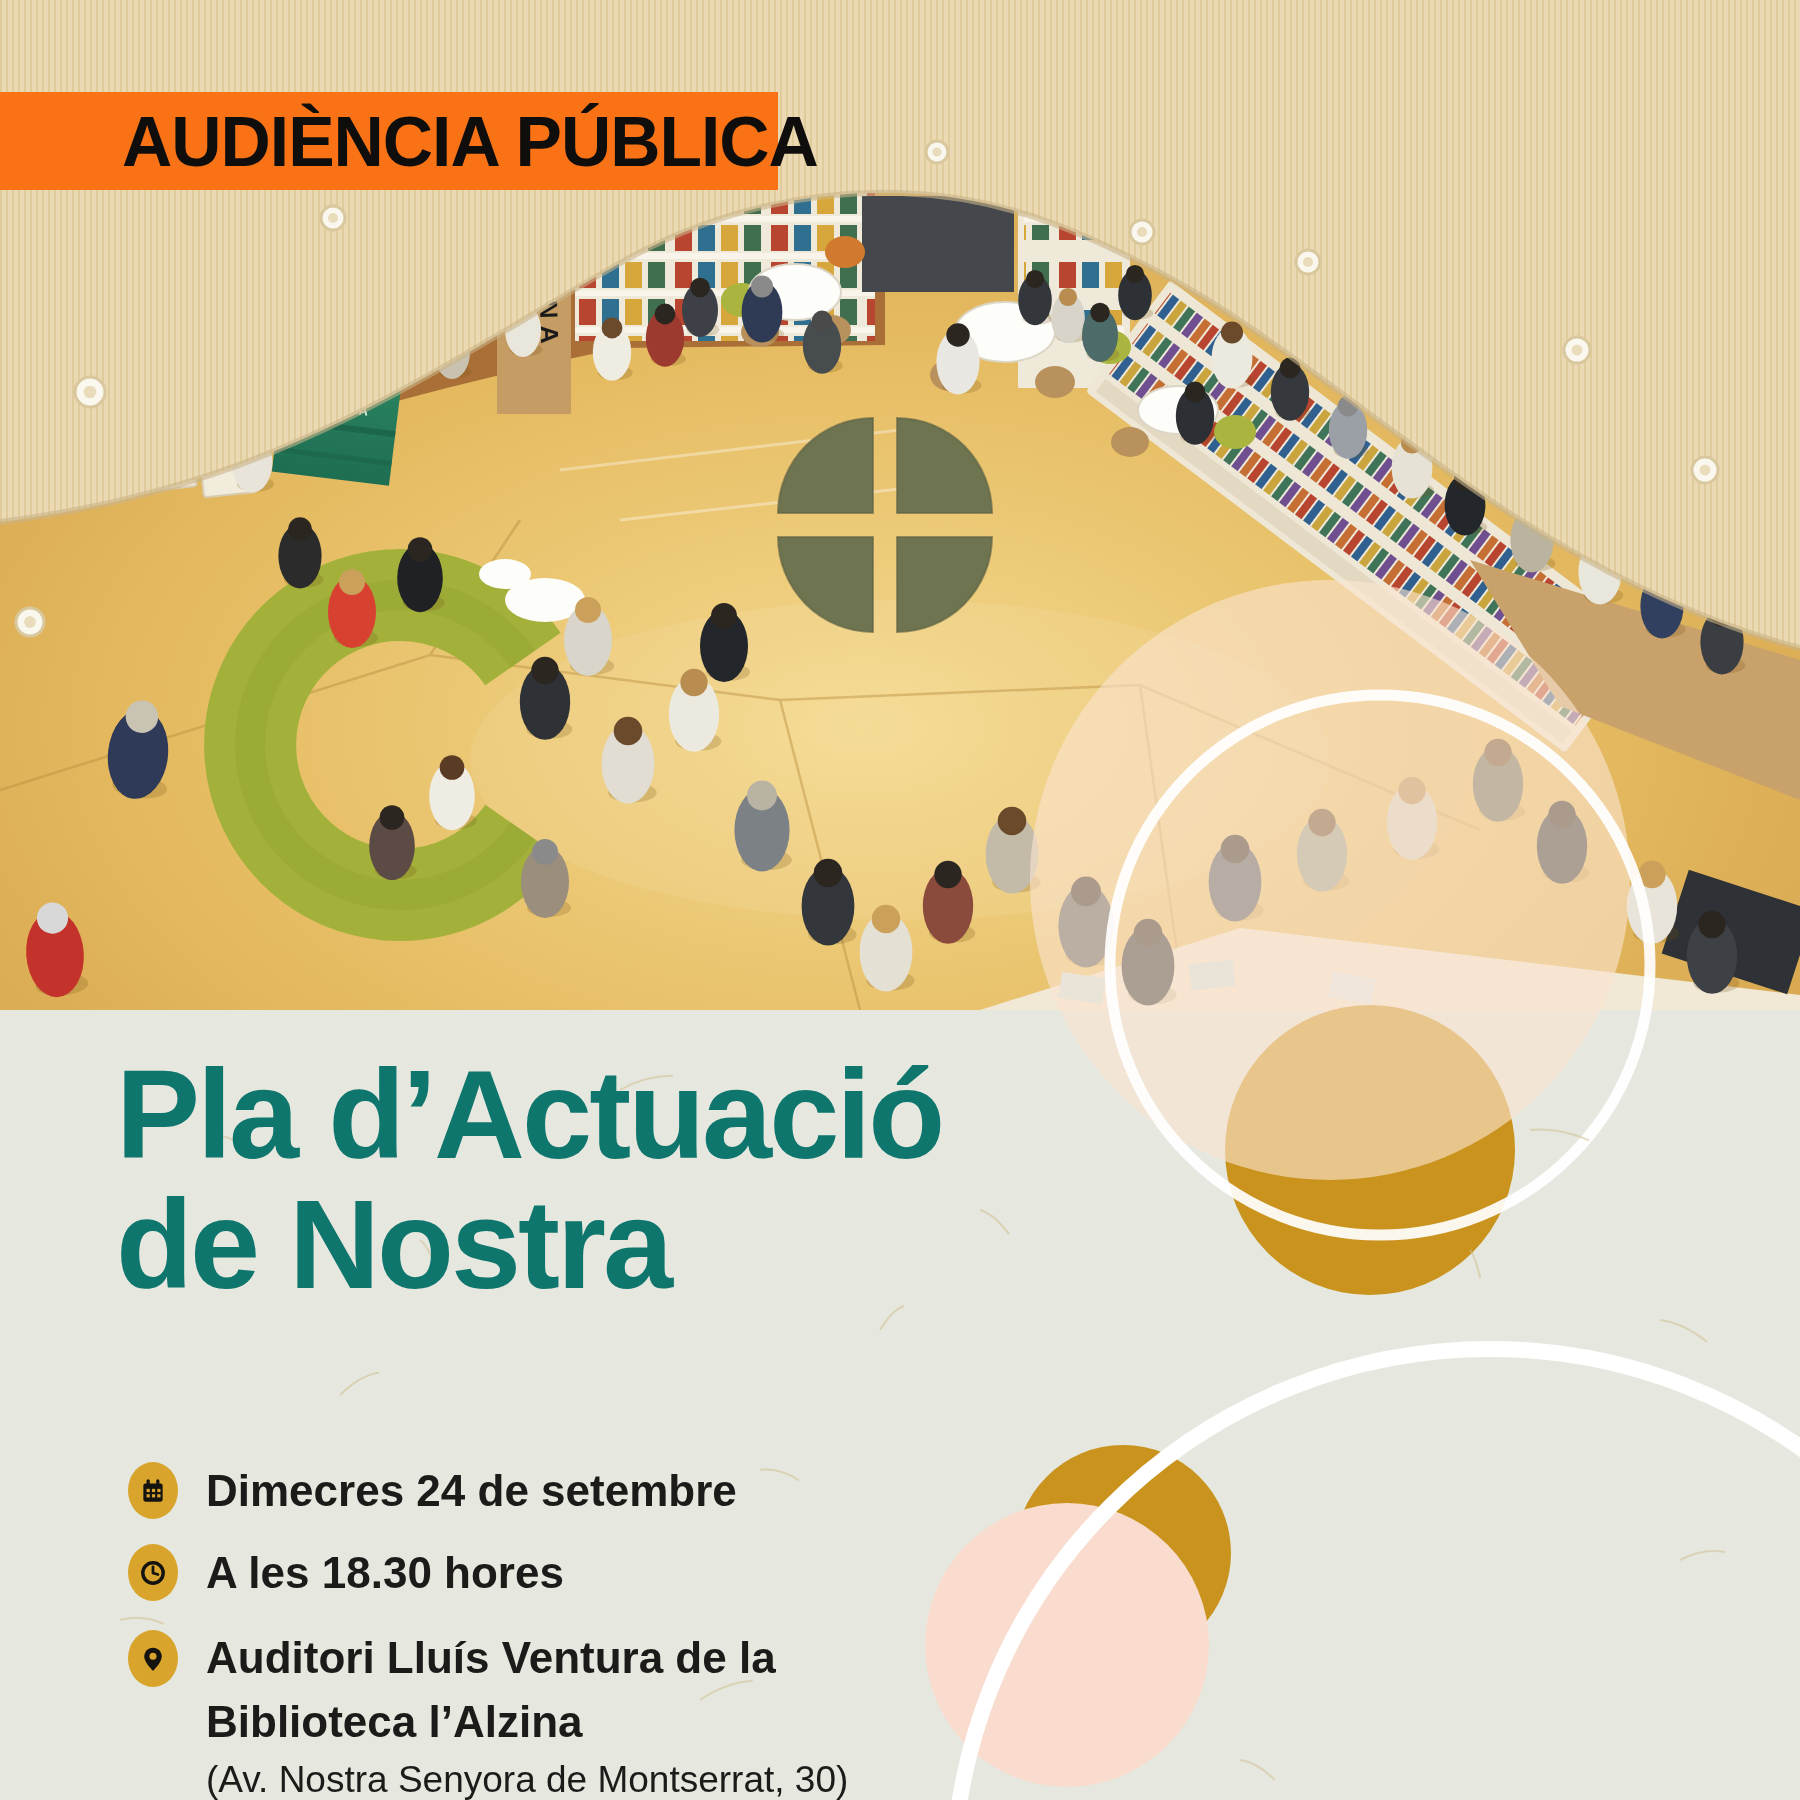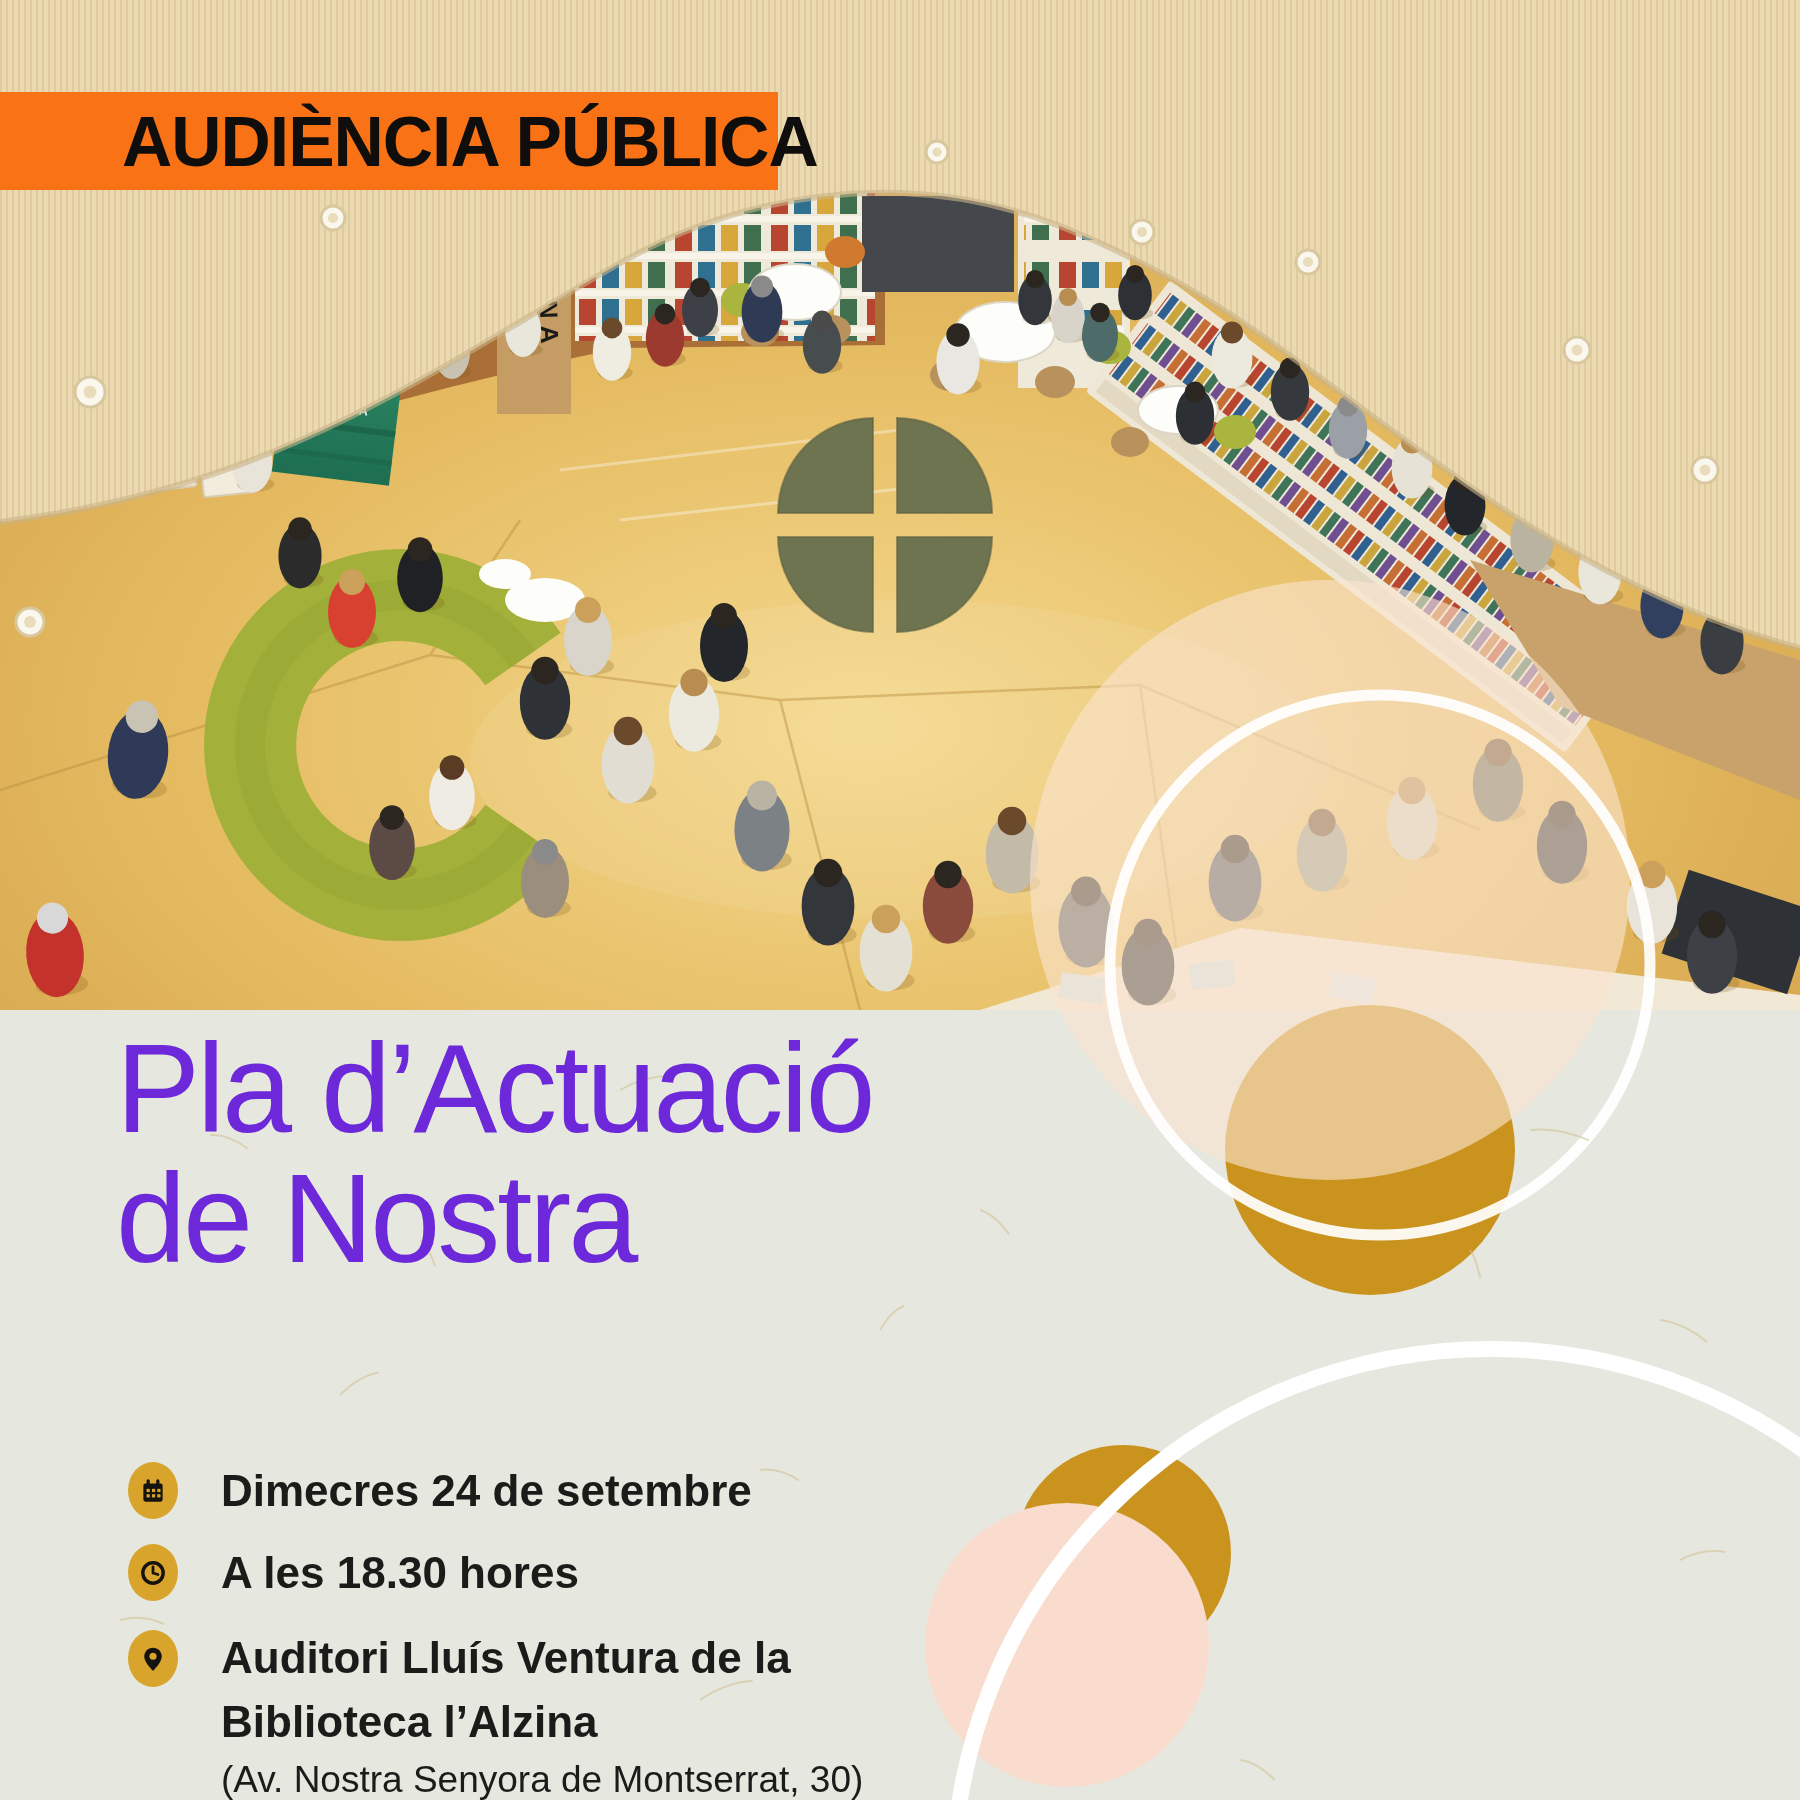--- a/index.html
+++ b/index.html
@@ -12,28 +12,28 @@
   .badge{
     position:absolute;top:92px;left:0;width:778px;height:98px;background:#f97316;
     display:flex;align-items:center;z-index:6;
   }
   .badge span{
     margin-left:122px;font-size:71px;font-weight:bold;letter-spacing:-1px;
     color:#0f0e0d;white-space:nowrap;transform:scaleX(.98);transform-origin:left center;
   }
   .content{position:absolute;left:0;top:1010px;width:1800px;height:790px;z-index:3;}
   .title{
-    position:absolute;left:116px;top:14px;color:#6d28d9;font-weight:normal;
+    position:absolute;left:116px;top:40px;color:#0f766e;font-weight:bold;
     font-size:126px;line-height:130px;letter-spacing:-3px;white-space:nowrap;
   }
   .subtitle{
     position:absolute;left:119px;top:292px;color:#3f3d3c;font-weight:bold;
     font-size:80px;letter-spacing:-1px;white-space:nowrap;
   }
-  .detail-row{position:absolute;left:128px;display:flex;align-items:center;gap:43px;}
+  .detail-row{position:absolute;left:128px;display:flex;align-items:center;gap:28px;}
   .row-date{top:452px;}
   .row-time{top:534px;}
   .row-venue{top:616px;align-items:flex-start;}
   .icon-badge{
     width:50px;height:57px;background:#d8a42c;border-radius:50%;
     display:flex;align-items:center;justify-content:center;flex:none;
   }
   .row-venue .icon-badge{margin-top:4px;}
   .detail-text{color:#1c1b1a;font-weight:bold;font-size:44px;line-height:46px;white-space:nowrap;}
   .venue-lines .detail-text{line-height:64px;}

